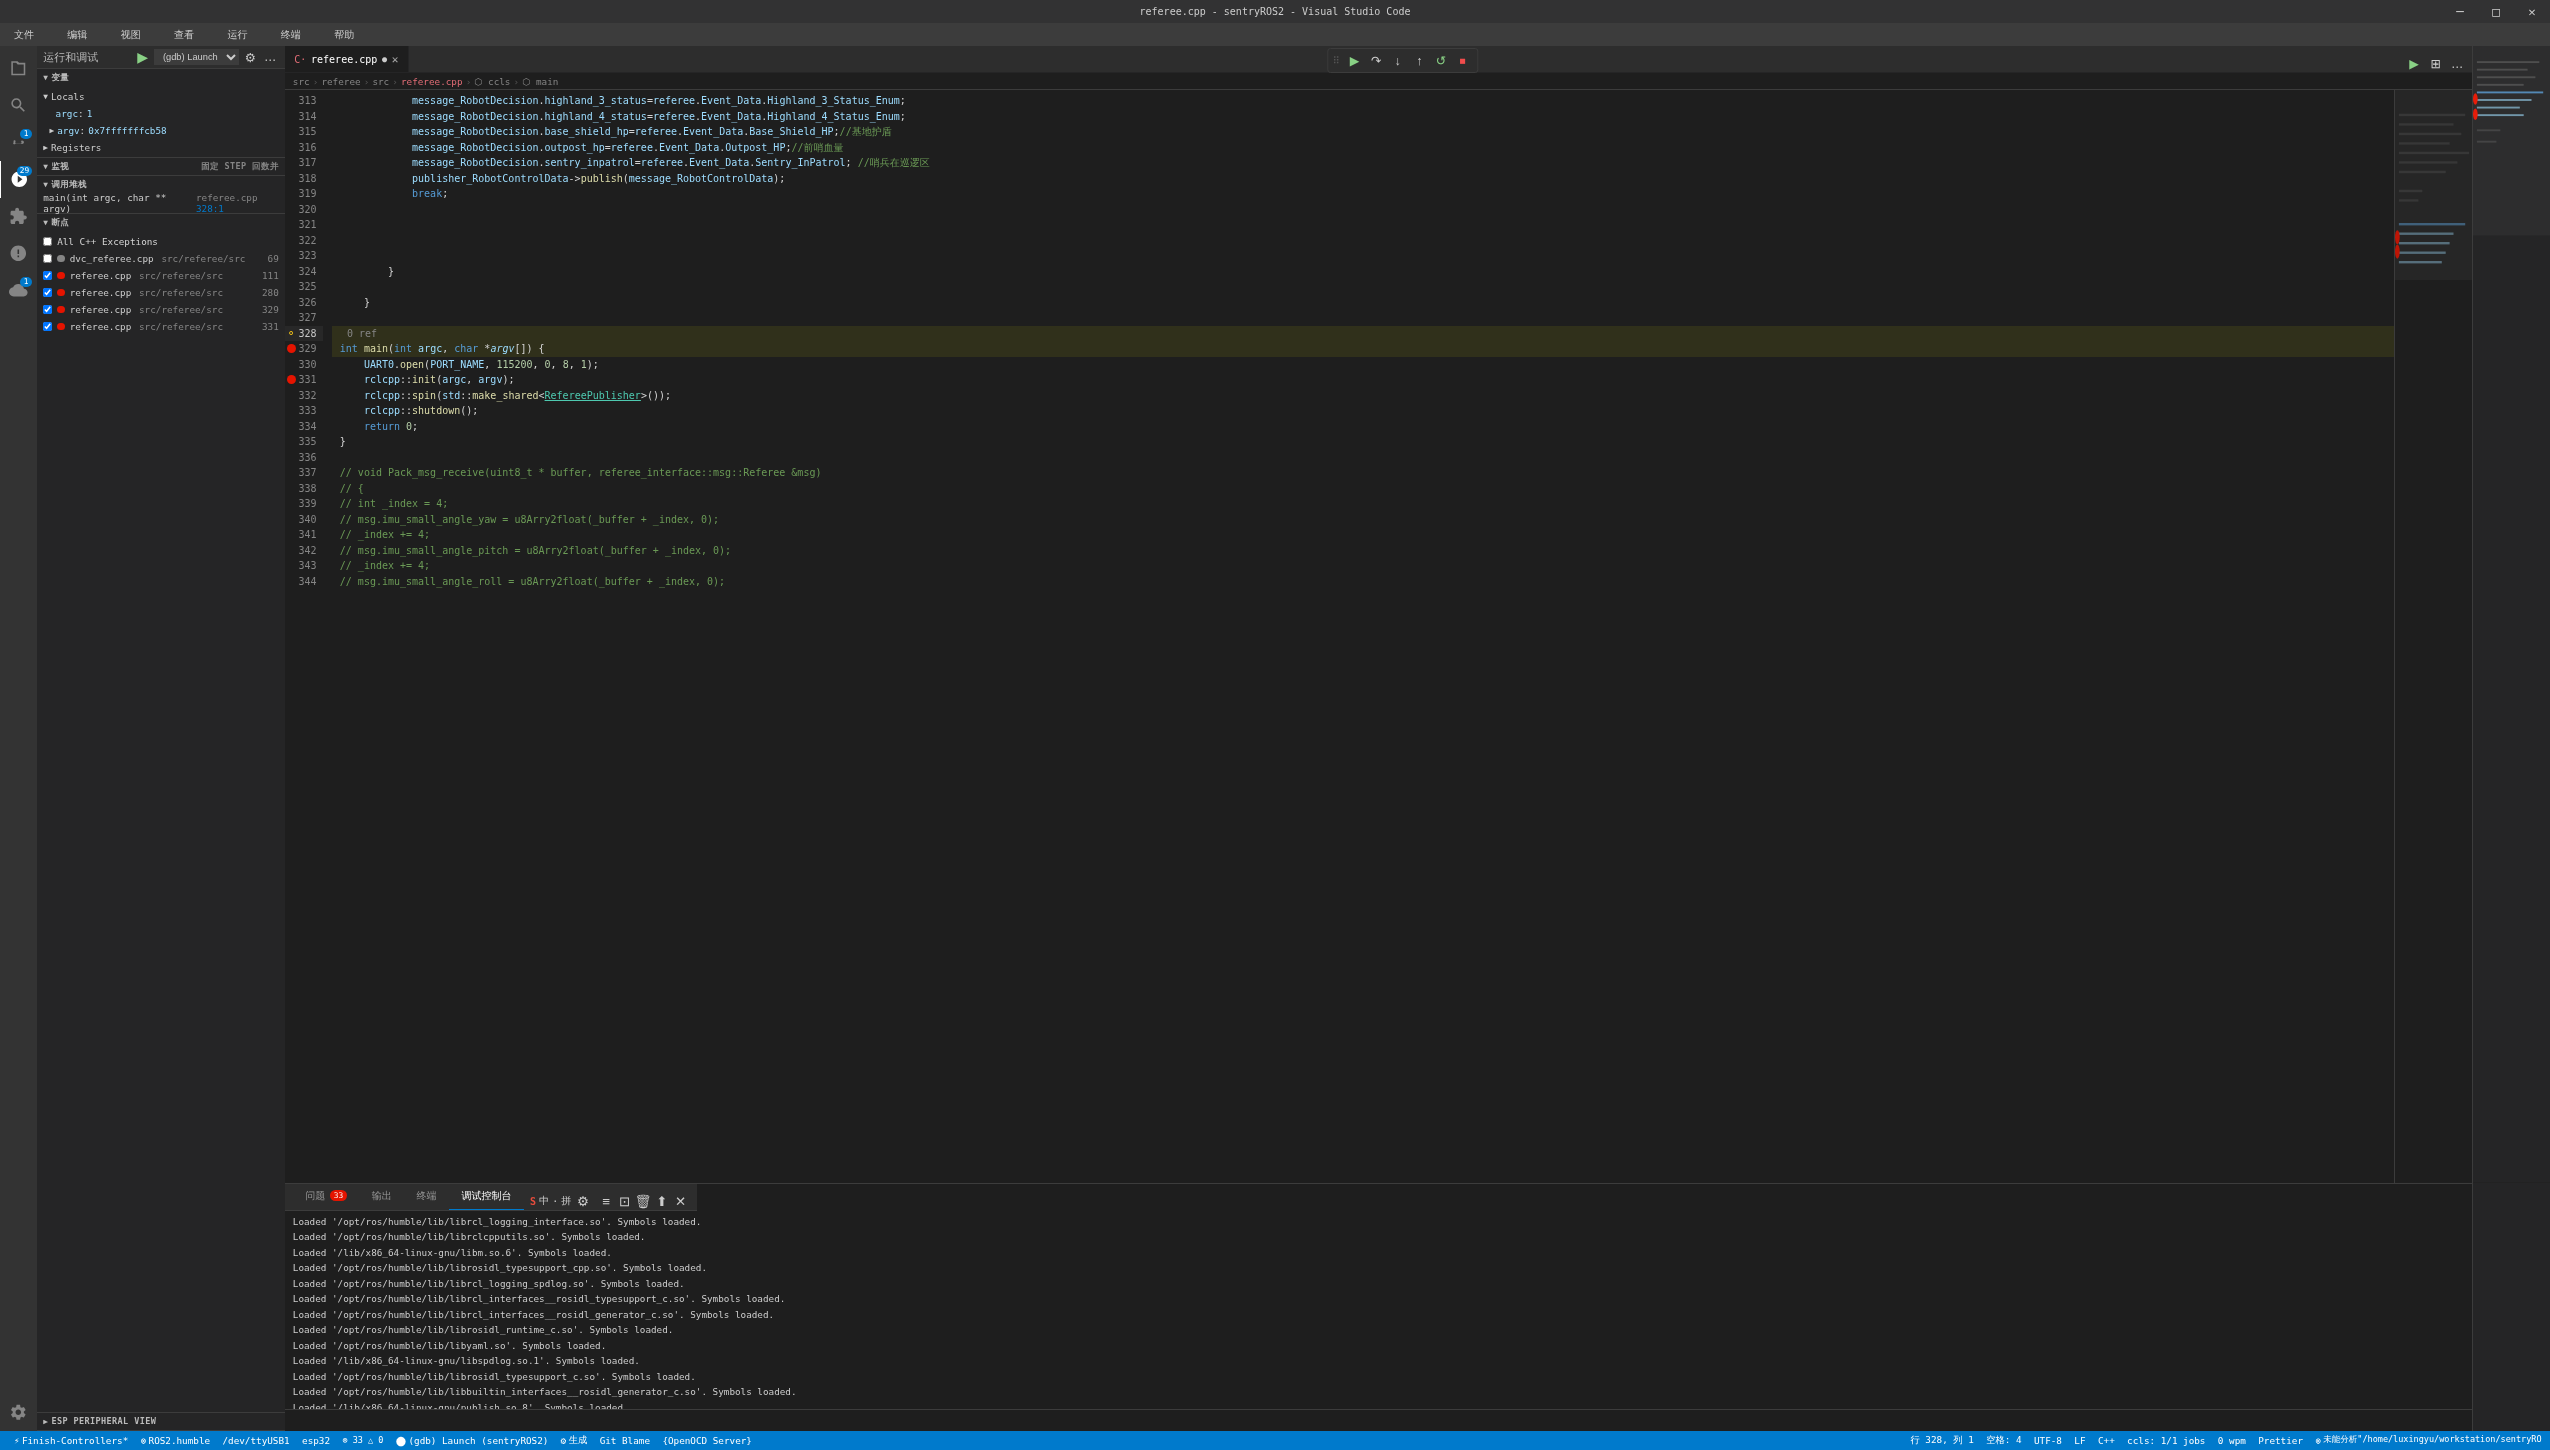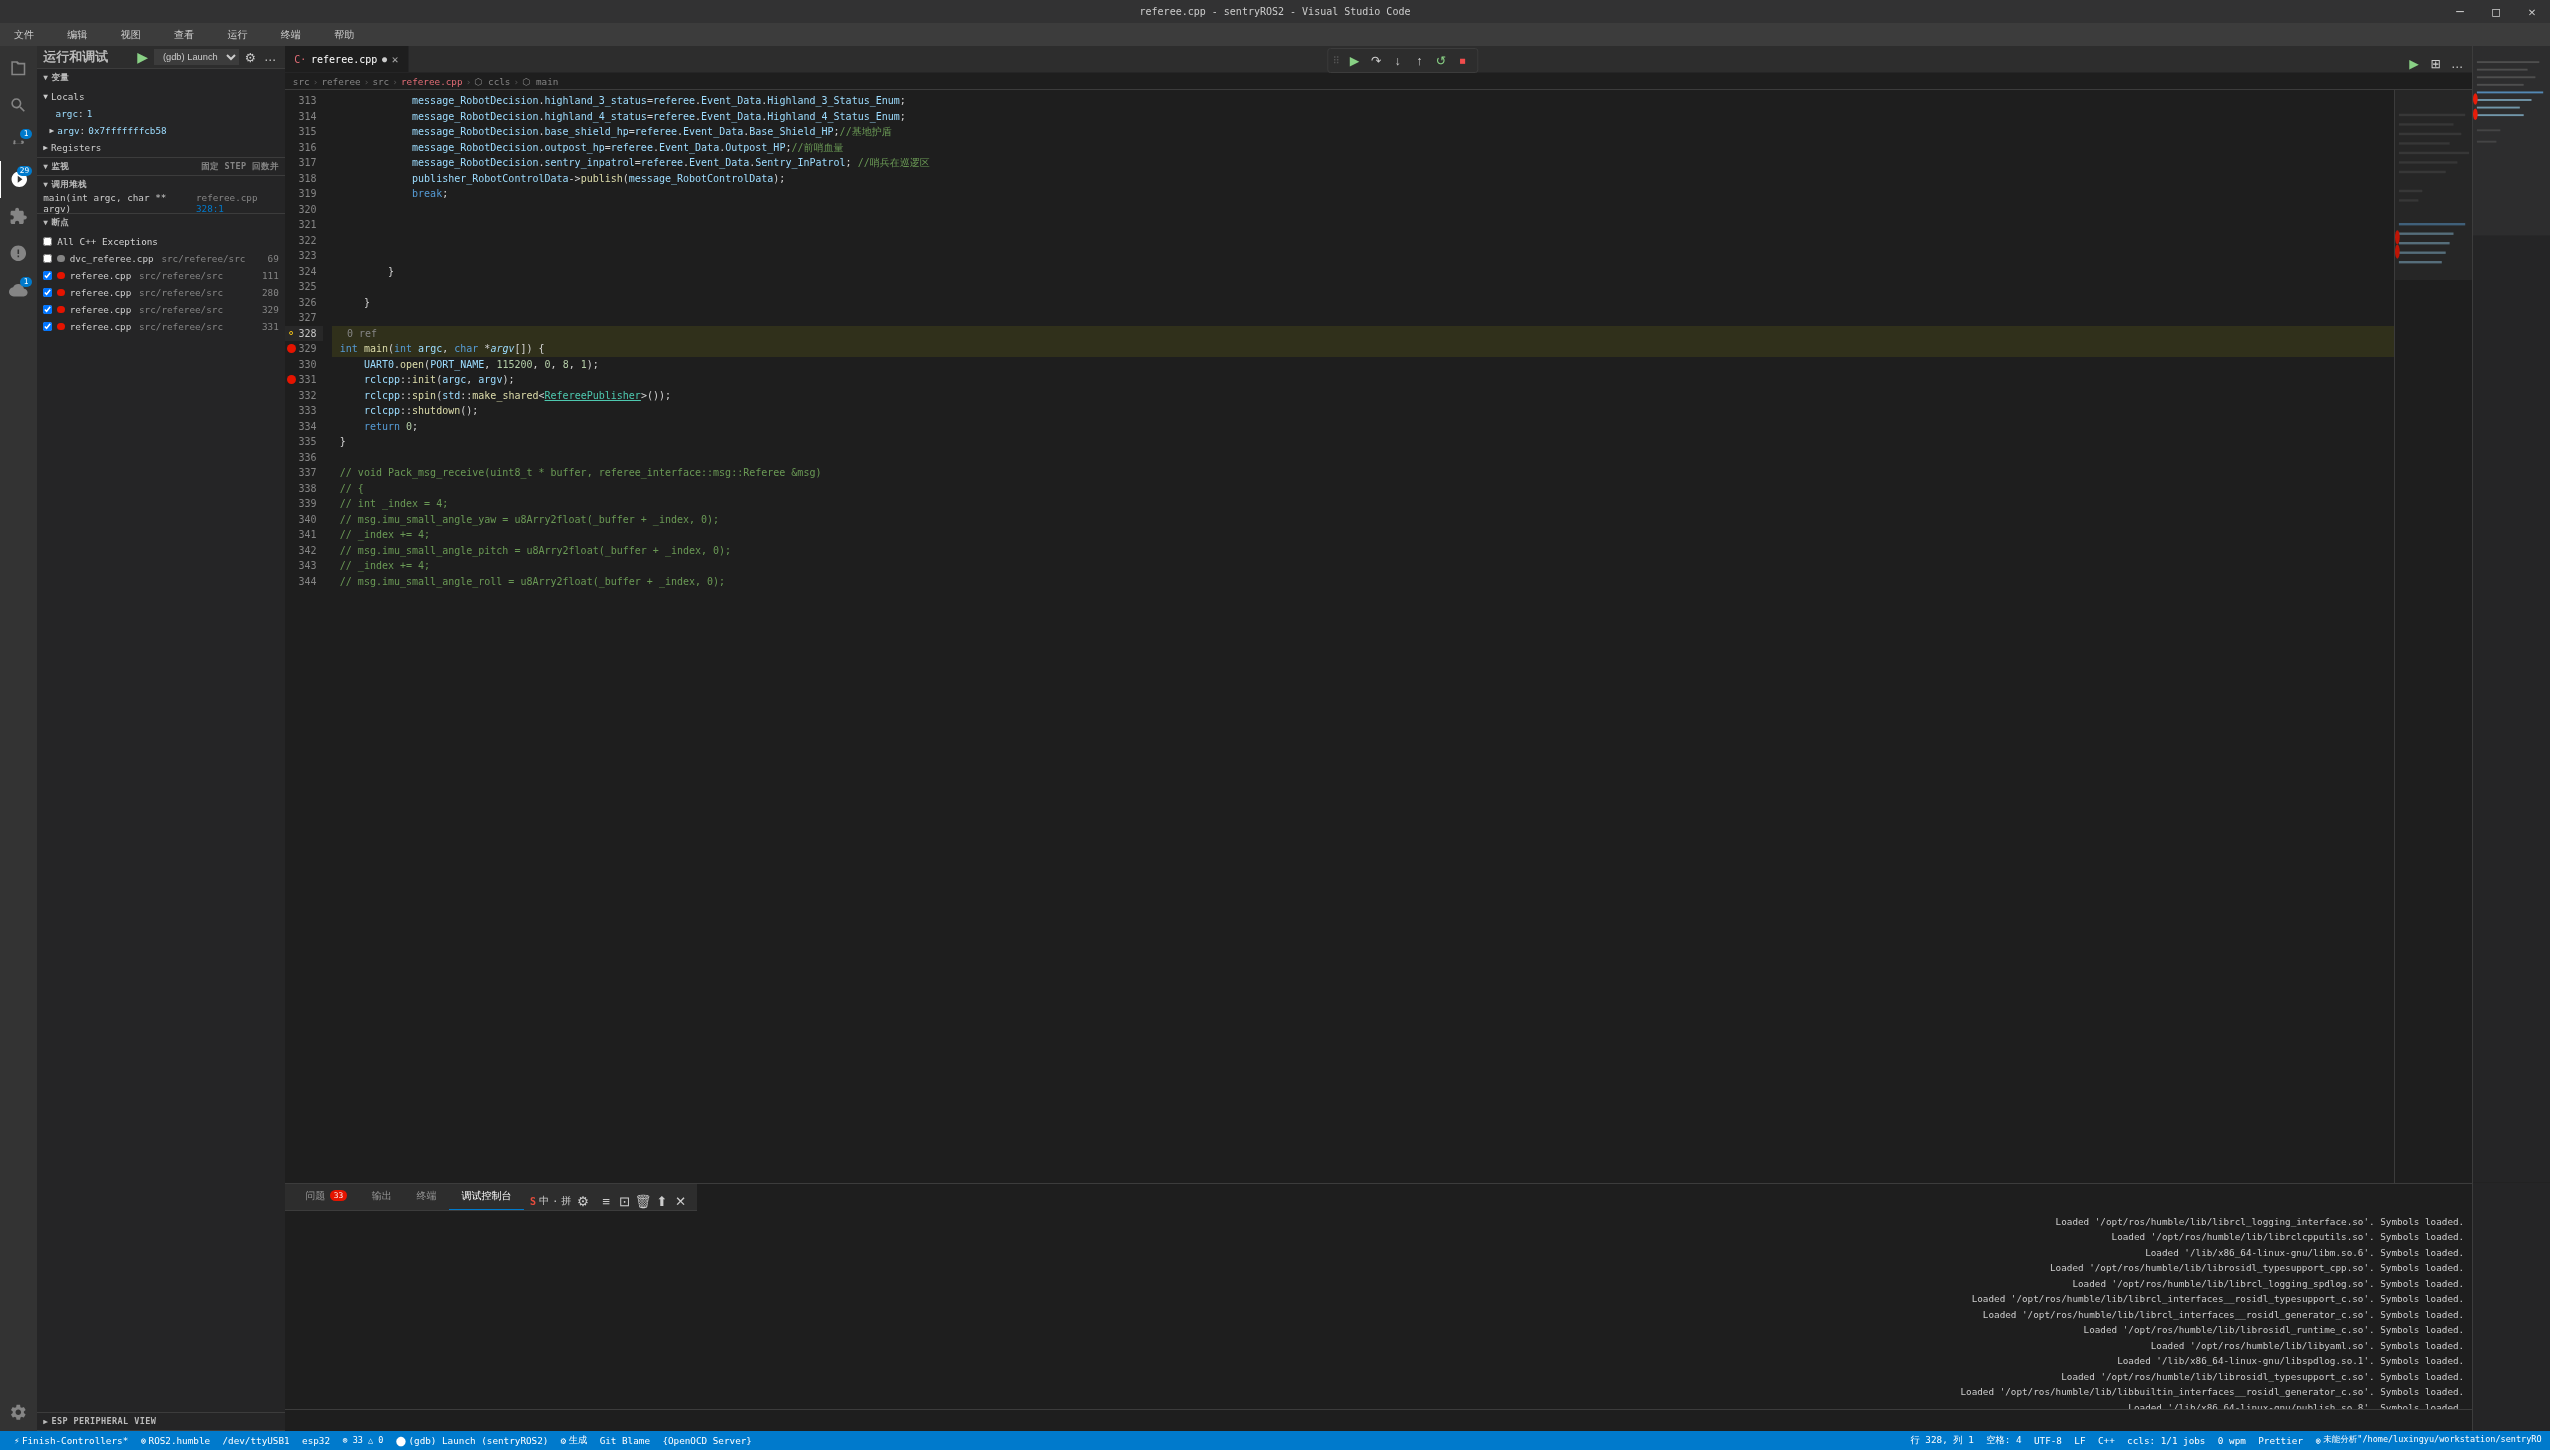--- a/index.html
+++ b/index.html
@@ -342,21 +342,20 @@
       font-size: 7.8px;
       padding: 0.8px 3.9px;
     }
     .panel-content-area {
       flex: 1;
       overflow-y: auto;
       padding: 3.1px 7.8px;
       font-size: 9.3px;
       color: #cccccc;
       line-height: 15.5px;
-      text-align: right;
     }
     .panel-content-area .loaded-line {
       color: #cccccc;
     }
     .panel-tabs-wrapper {
       display: flex;
       align-items: center;
       width: 100%;
     }
     
@@ -507,21 +506,21 @@
     <div class="activity-icon" title="Settings">
       <svg width="18.6" height="18.6" viewBox="0 0 24 24" fill="currentColor">
           <path d="M19.14,12.94c0.04-0.3,0.06-0.61,0.06-0.94c0-0.32-0.02-0.64-0.07-0.94l2.03-1.58c0.18-0.14,0.23-0.41,0.12-0.61 l-1.92-3.32c-0.12-0.22-0.37-0.29-0.59-0.22l-2.39,0.96c-0.5-0.38-1.03-0.7-1.62-0.94L14.4,2.81c-0.04-0.24-0.24-0.41-0.48-0.41 h-3.84c-0.24,0-0.43,0.17-0.47,0.41L9.25,5.35C8.66,5.59,8.12,5.92,7.63,6.29L5.24,5.33c-0.22-0.08-0.47,0-0.59,0.22L2.74,8.87 C2.62,9.08,2.66,9.34,2.86,9.48l2.03,1.58C4.84,11.36,4.8,11.69,4.8,12s0.02,0.64,0.07,0.94l-2.03,1.58 c-0.18,0.14-0.23,0.41-0.12,0.61l1.92,3.32c0.12,0.22,0.37,0.29,0.59,0.22l2.39-0.96c0.5,0.38,1.03,0.7,1.62,0.94l0.36,2.54 c0.05,0.24,0.24,0.41,0.48,0.41h3.84c0.24,0,0.44-0.17,0.47-0.41l0.36-2.54c0.59-0.24,1.13-0.56,1.62-0.94l2.39,0.96 c0.22,0.08,0.47,0,0.59-0.22l1.92-3.32c0.12-0.22,0.07-0.47-0.12-0.61L19.14,12.94z M12,15.6c-1.98,0-3.6-1.62-3.6-3.6 s1.62-3.6,3.6-3.6s3.6,1.62,3.6,3.6S13.98,15.6,12,15.6z"></path>
         </svg>
     </div>
   </div>
 
   <div class="sidebar">
 
     <div class="debug-toolbar">
-      <span style="font-size:13px;color:#bbbbbb;font-weight:bold;">运行和调试</span>
+      <span style="font-size:11px;color:#bbbbbb;font-weight:normal;">运行和调试</span>
       <div style="flex:1;"></div>
       <button class="debug-btn" style="color:#89d185;font-size:14px;">▶</button>
       <select class="debug-config-select">
         <option>(gdb) Launch</option>
       </select>
       <button class="debug-btn">⚙</button>
       <button class="debug-btn">…</button>
     </div>
 
     <div class="panel-section">

